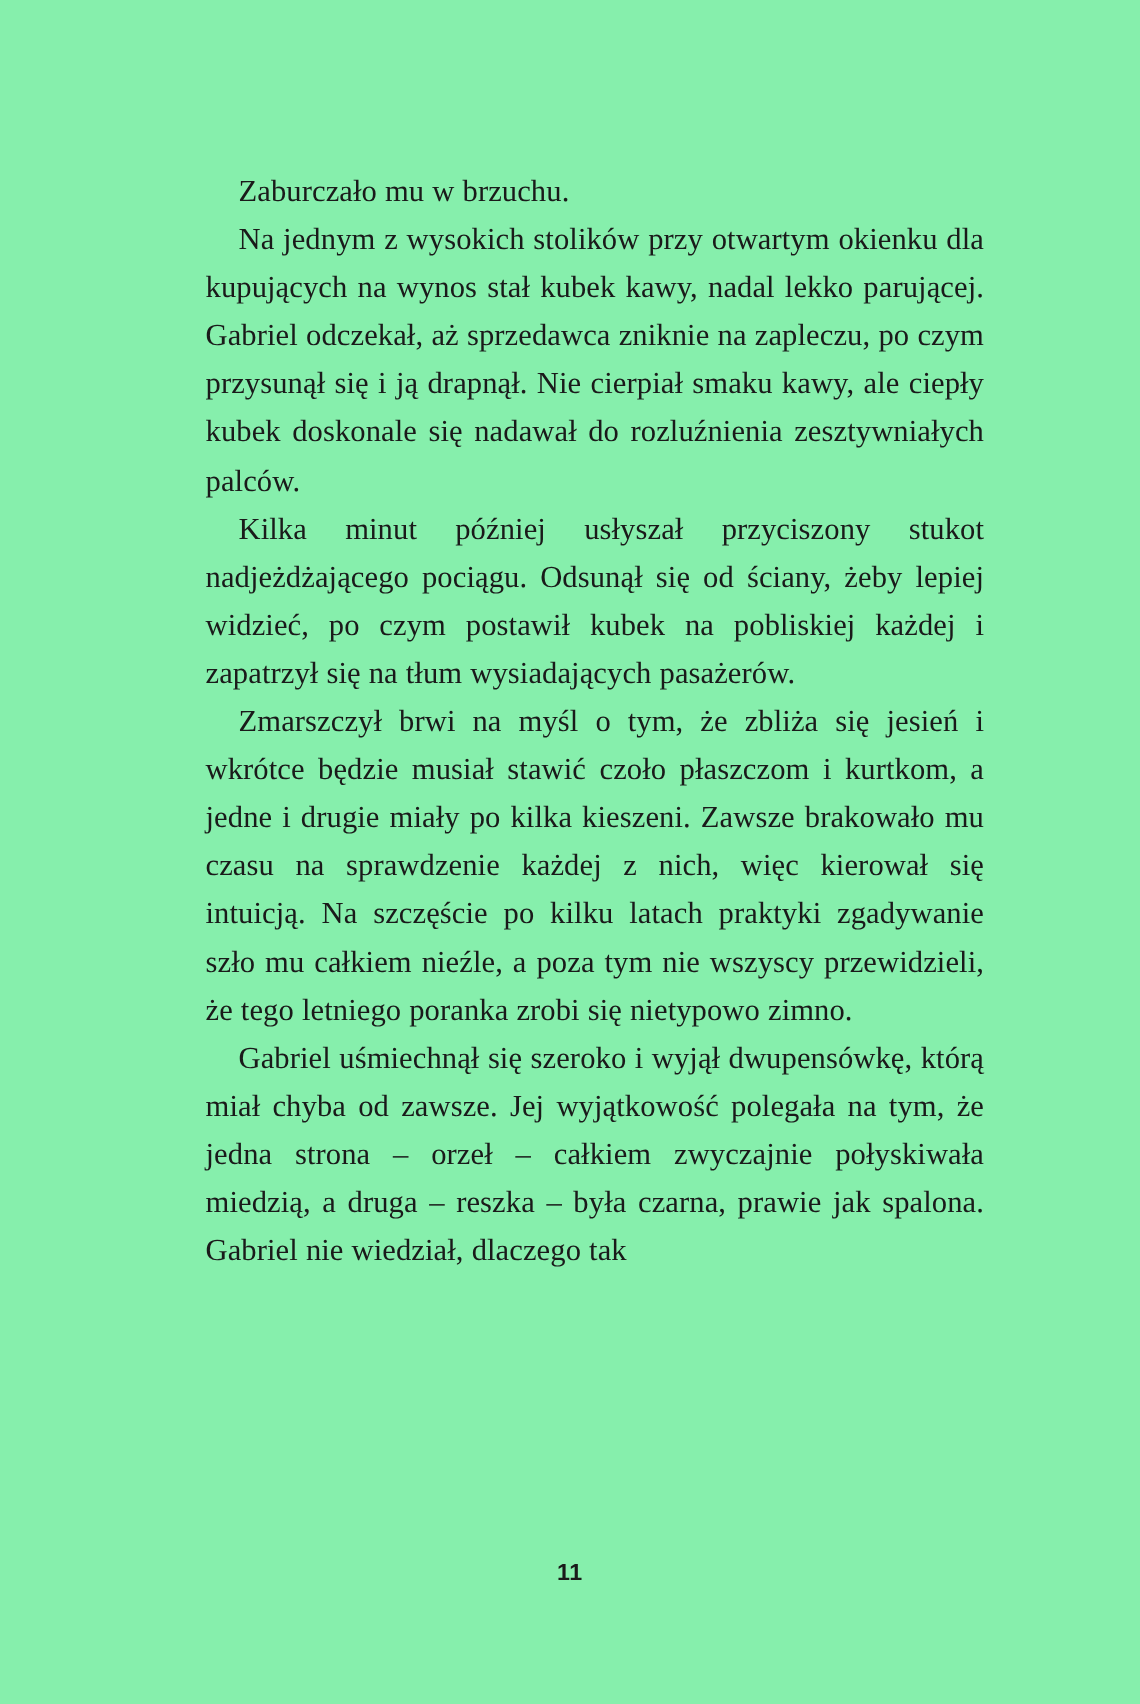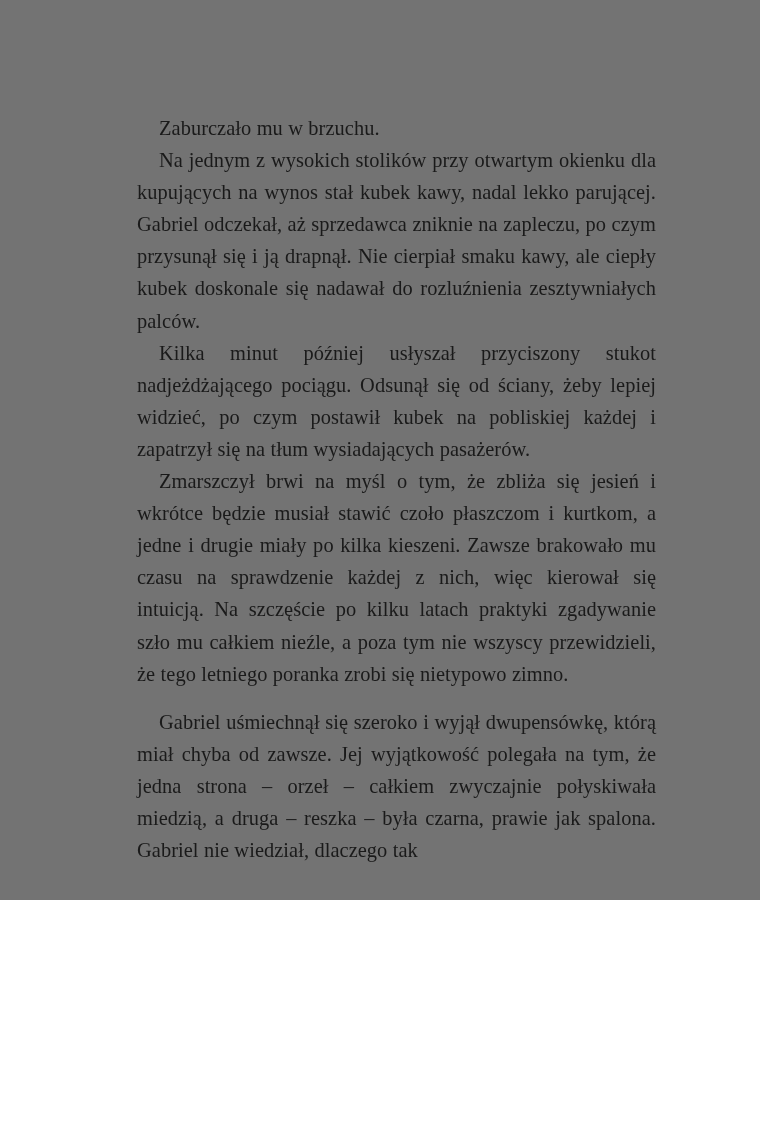--- a/index.html
+++ b/index.html
@@ -12,22 +12,22 @@
     height: 1136px;
     background: #ffffff;
     font-family: "Liberation Serif", "DejaVu Serif", serif;
     color: #1a1a1a;
     overflow: hidden;
   }
 
   .page {
     position: relative;
     width: 760px;
-    height: 900px;
-    background: #737373;
+    height: 1136px;
+    background: #86efac;
     box-sizing: border-box;
   }
 
   .text-column {
     position: absolute;
     left: 137px;
     top: 112px;
     width: 519px;
   }
 
@@ -44,21 +44,20 @@
     -webkit-hyphens: manual;
   }
 
   .para.indent {
     text-indent: 22px;
   }
 
   
   .para:last-child {
     text-align: justify;
-    margin-top: 16px;
   }
 
   .page-number {
     position: absolute;
     left: 0;
     right: 0;
     top: 1040px;
     text-align: center;
     font-family: "Liberation Sans", "DejaVu Sans", sans-serif;
     font-size: 15.5px;
@@ -73,14 +72,15 @@
 <div class="page">
 
   <div class="text-column">
     <p class="para indent">Zaburczało mu w brzuchu.</p>
     <p class="para indent">Na jednym z wysokich stolików przy otwartym okienku dla kupujących na wynos stał kubek kawy, nadal lekko parującej. Gabriel odczekał, aż sprzedawca zniknie na zapleczu, po czym przysunął się i ją drapnął. Nie cierpiał smaku kawy, ale ciepły kubek doskonale się nadawał do rozluźnienia zesztywniałych palców.</p>
     <p class="para indent">Kilka minut później usłyszał przyciszony stukot nadjeżdżającego pociągu. Odsunął się od ściany, żeby lepiej widzieć, po czym postawił kubek na pobliskiej każdej i zapatrzył się na tłum wysiadających pasażerów.</p>
     <p class="para indent">Zmarszczył brwi na myśl o tym, że zbliża się jesień i wkrótce będzie musiał stawić czoło płaszczom i kurtkom, a jedne i drugie miały po kilka kieszeni. Zawsze brakowało mu czasu na sprawdzenie każdej z nich, więc kierował się intuicją. Na szczęście po kilku latach praktyki zgadywanie szło mu całkiem nieźle, a poza tym nie wszyscy przewidzieli, że tego letniego poranka zrobi się nietypowo zimno.</p>
     <p class="para indent">Gabriel uśmiechnął się szeroko i wyjął dwupensówkę, którą miał chyba od zawsze. Jej wyjątkowość polegała na tym, że jedna strona – orzeł – całkiem zwyczajnie połyskiwała miedzią, a druga – reszka – była czarna, prawie jak spalona. Gabriel nie wiedział, dlaczego tak</p>
   </div>
 
+  <div class="page-number">11</div>
 
 </div>
 
 </body></html>

